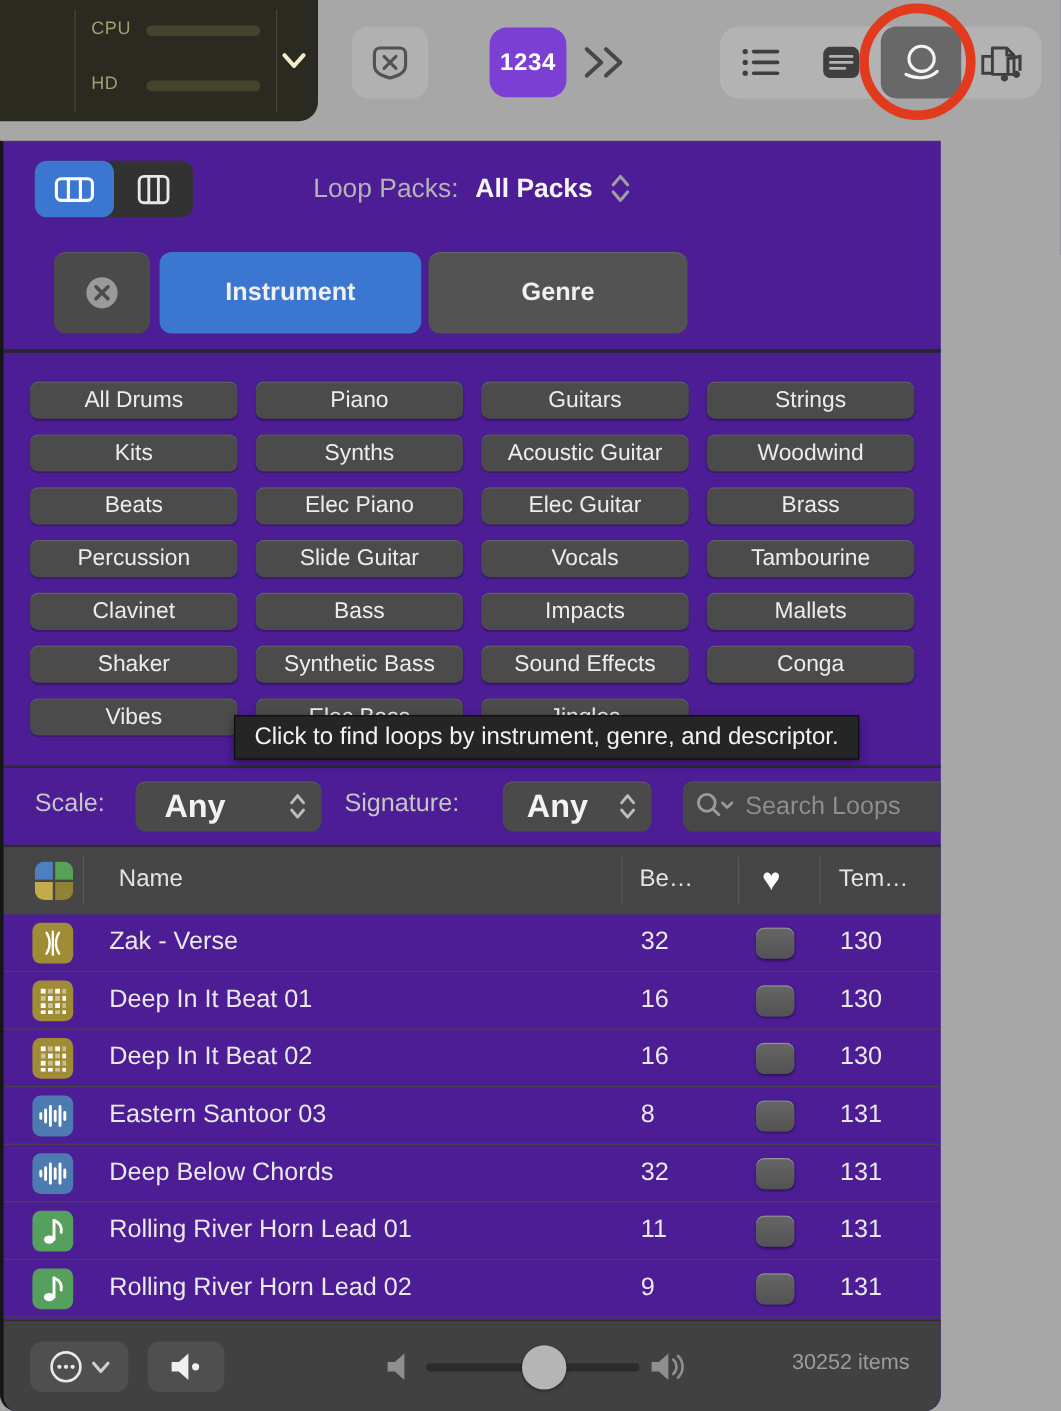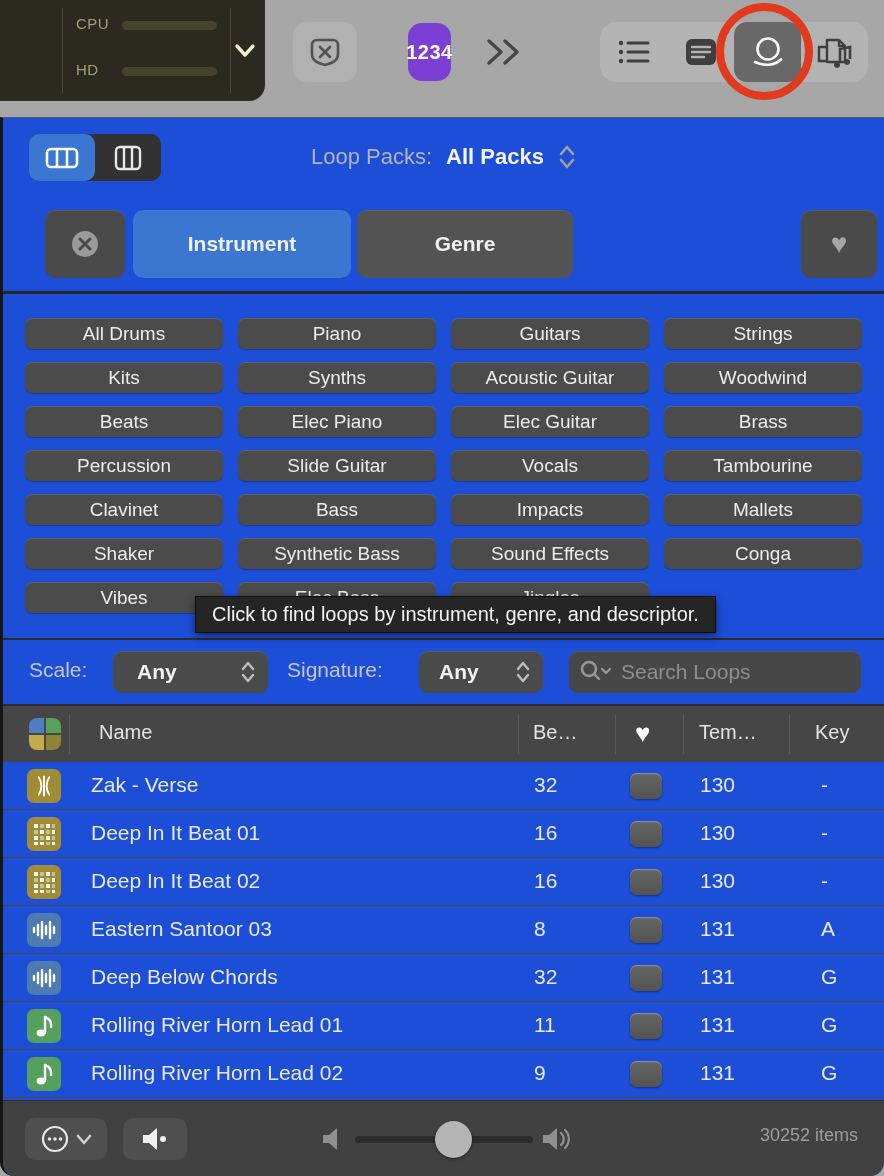--- a/index.html
+++ b/index.html
@@ -18,21 +18,21 @@
   .btn-gray { background:#b1b1b1; }
   .btn-purple { background:#7c3fd4; color:#fff; font-size:20px; font-weight:700; letter-spacing:.5px; }
   .dbl-chevron { position:absolute; left:483px; top:33px; }
 
   .segmented { position:absolute; left:600px; top:22px; width:268px; height:60px; background:#b3b3b3; border-radius:16px; display:flex; }
   .segment { flex:1; display:flex; align-items:center; justify-content:center; }
   .segment.selected { background:#686868; border-radius:13px; }
   .annotation-circle { position:absolute; left:716px; top:3px; width:97px; height:97px; border:8px solid #e23a1d; border-radius:50%; z-index:10; pointer-events:none; }
 
   
-  .window { position:absolute; top:117px; left:0; width:884px; height:1059px; background:#1d4ed8;
+  .window { position:absolute; top:117px; left:0; width:784px; height:1059px; background:#4c1d95;
             border-radius:0 0 14px 14px; border-top:1px solid #5a5a5a; border-left:3px solid #161616;
             display:flex; flex-direction:column; overflow:hidden; }
 
   .header-row { height:78px; position:relative; flex:none; }
   .view-toggle { position:absolute; left:26px; top:16px; height:47px; background:#323232; border-radius:10px; display:flex; }
   .vt-btn { width:66px; display:flex; align-items:center; justify-content:center; border-radius:10px; }
   .vt-btn.active { background:#3b77d1; }
   .loop-packs { position:absolute; left:0; right:0; top:0; height:78px; display:flex; align-items:center; justify-content:center; gap:14px; }
   .lp-label { color:#b4b4b4; font-size:22px; }
   .lp-value { color:#f5f5f5; font-size:22px; font-weight:700; }
@@ -52,21 +52,21 @@
   .cat-btn { height:31px; line-height:31px; background:#4b4b4b; border-radius:7px; text-align:center; color:#ececec; font-size:19px;
              box-shadow:inset 0 1px 0 rgba(255,255,255,.13), 0 1px 1px rgba(0,0,0,.25); overflow:hidden; white-space:nowrap; }
   .tooltip { position:absolute; left:192px; top:302px; height:37px; line-height:35px; padding:0 16px; white-space:nowrap;
              background:#252525; border:1px solid #0d0d0d; color:#f2f2f2; font-size:20px; z-index:5;
              box-shadow:0 3px 8px rgba(0,0,0,.5); }
 
   .filters-row { height:64px; position:relative; flex:none; }
   .f-label { position:absolute; top:18px; color:#c6c6c6; font-size:21px; }
   .select { position:absolute; top:11px; height:42px; background:#4a4a4a; border-radius:9px; display:flex; align-items:center;
             box-shadow:inset 0 1px 0 rgba(255,255,255,.1); }
-  .select .sel-val { color:#f2f2f2; font-size:21px; font-weight:700; }
+  .select .sel-val { color:#f2f2f2; font-size:27px; font-weight:700; }
   .search-field { position:absolute; left:566px; top:11px; width:292px; height:42px; background:#474747; border-radius:9px;
                   display:flex; align-items:center; padding:12px 10px; box-shadow:inset 0 1px 0 rgba(255,255,255,.08); }
   .search-field input { flex:1; background:transparent; border:none; outline:none; color:#d0d0d0; font-size:21px;
                         font-family:"Liberation Sans", sans-serif; min-width:0; }
   .search-field input::placeholder { color:#8e8e8e; }
 
   .table-header { height:56px; background:#464646; position:relative; flex:none; font-size:20px; color:#e3e3e3; }
   .th-sep { position:absolute; top:8px; bottom:8px; width:1px; background:#585858; }
   .th-text { position:absolute; top:15px; }
   .quad-icon { position:absolute; left:26px; top:12px; width:32px; height:32px; display:grid; grid-template-columns:1fr 1fr;
@@ -112,21 +112,21 @@
       </div>
     </div>
 
     <div class="tool-btn btn-gray" style="left:293px; top:22px; width:64px; height:60px;">
       <svg width="36" height="36" viewBox="0 0 36 36">
         <path d="M10 6 h16 c3 0 5 2 5 5 v9 c0 7-6 9-13 11 C11 29 5 27 5 20 v-9 c0-3 2-5 5-5 z" fill="none" stroke="#525252" stroke-width="2.6"></path>
         <path d="M13 13 l10 10 M23 13 l-10 10" stroke="#525252" stroke-width="2.6" stroke-linecap="round"></path>
       </svg>
     </div>
 
-    <div class="tool-btn btn-purple" style="left:408px; top:23px; width:43px; height:58px;">
+    <div class="tool-btn btn-purple" style="left:408px; top:23px; width:64px; height:58px;">
       <span>1234</span>
     </div>
 
     <div class="dbl-chevron">
       <svg width="42" height="38" viewBox="0 0 42 38">
         <path d="M6 8 L18 19 L6 30 M22 8 L34 19 L22 30" fill="none" stroke="#474747" stroke-width="3.4" stroke-linecap="round" stroke-linejoin="round"></path>
       </svg>
     </div>
 
     <div class="segmented">

